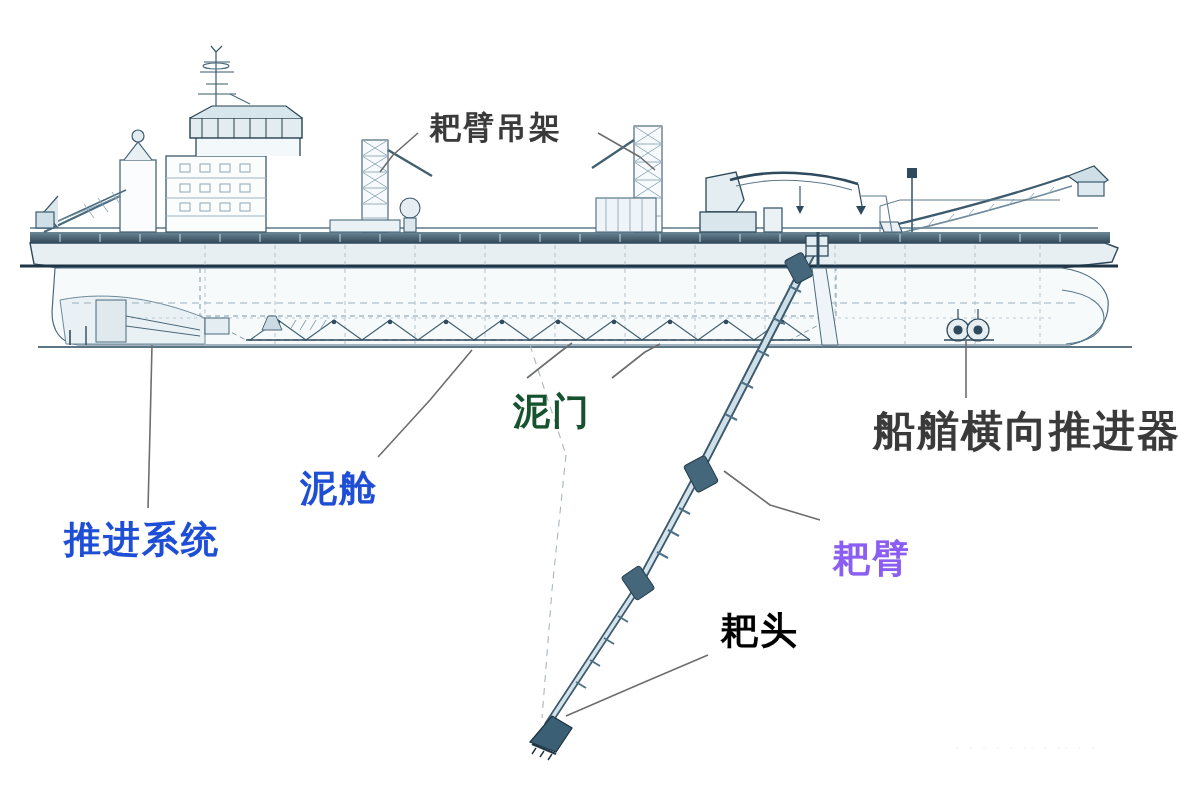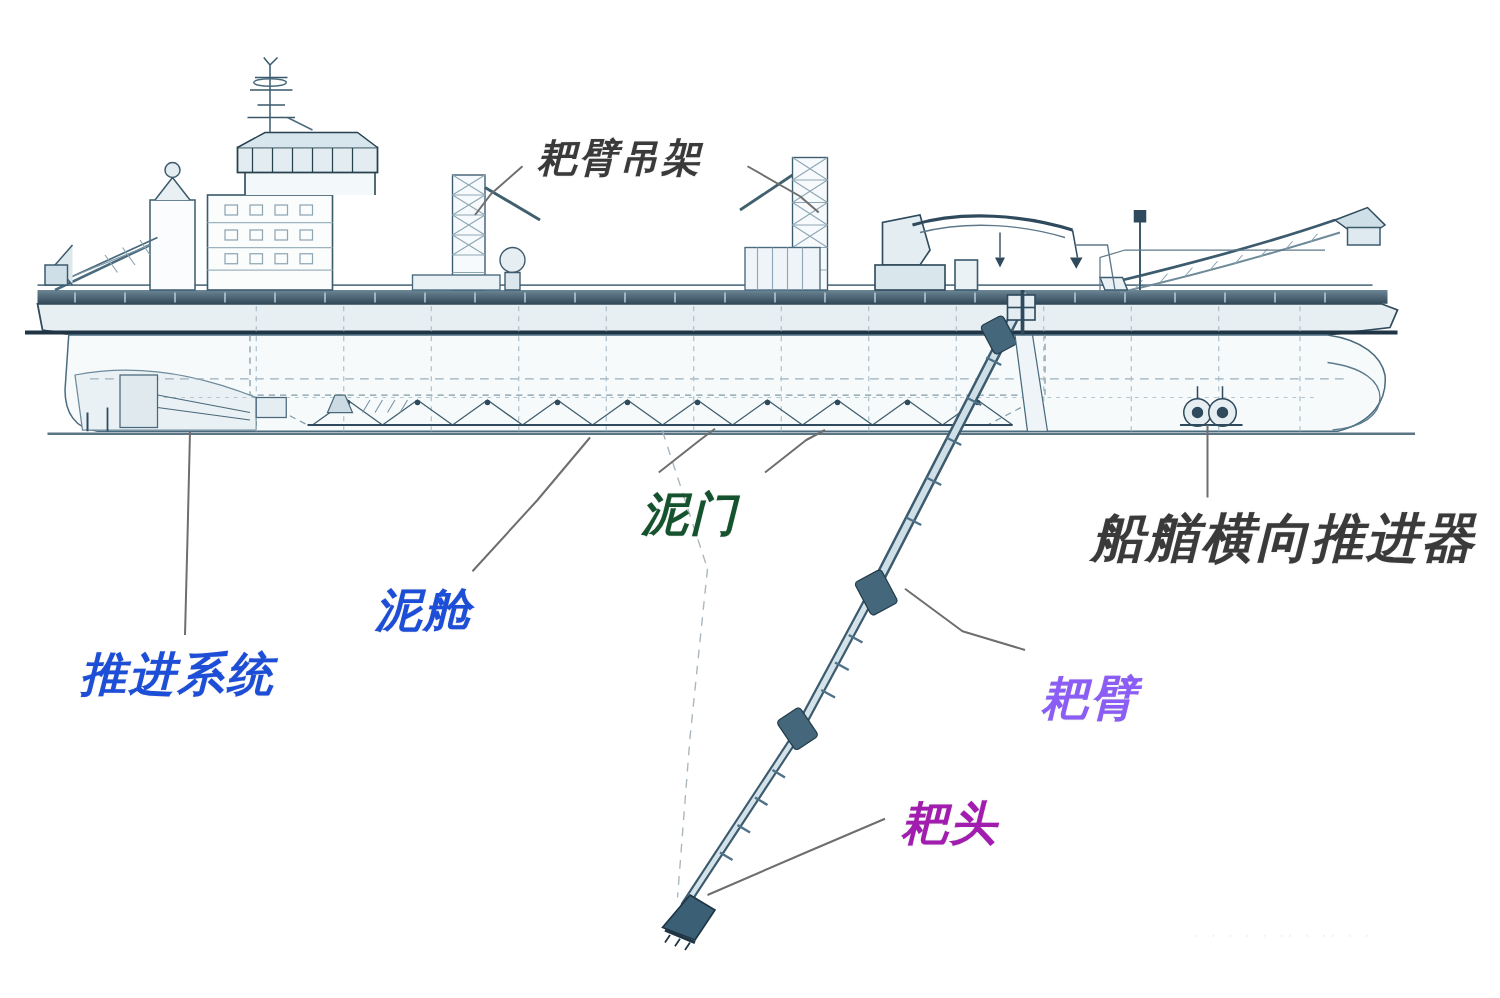--- a/index.html
+++ b/index.html
@@ -3,21 +3,21 @@
 <meta charset="utf-8">
 <style>
   html,body{margin:0;padding:0;}
   body{
     width:1200px;height:798px;
     background:#ffffff;
     font-family:"DejaVu Sans","Liberation Sans",sans-serif;
     overflow:hidden;
     position:relative;
   }
-  #stage{position:absolute;inset:0;width:1200px;height:798px;font-style:italic;}
+  #stage{position:absolute;inset:0;width:1200px;height:798px;}
   .label{
     position:absolute;
     color:#3a3a3a;
     font-weight:700;
     letter-spacing:2px;
     white-space:nowrap;
     line-height:1;
     text-shadow:0 0 1px rgba(90,90,90,.35);
   }
   .lbl-sm{font-size:31px;}
@@ -322,18 +322,18 @@
       </g>
   </svg>
 
   <div id="labels">
       <div class="label lbl-sm" style="left: 430px; top: 112px; color: rgb(58, 58, 58);">耙臂吊架</div>
       <div class="label lbl-lg" style="left: 513px; top: 393px; color: #14532d;">泥门</div>
       <div class="label lbl-lg" style="left: 300px; top: 470px; color: #1d4ed8;">泥舱</div>
       <div class="label lbl-lg" style="left: 64px; top: 521px; color: #1d4ed8;">推进系统</div>
       <div class="label lbl-md" style="left: 873px; top: 410px; color: rgb(58, 58, 58);">船艏横向推进器</div>
       <div class="label lbl-lg" style="left: 833px; top: 540px; color: #8b5cf6;">耙臂</div>
-      <div class="label lbl-lg" style="left: 721px; top: 640px; color: #a21caf;">耙头</div>
+      <div class="label lbl-lg" style="left: 721px; top: 612px; color: #000000;">耙头</div>
     </div>
 
   <div class="watermark" style="left: 955px; top: 742px;">· · · ·    · ·· · ·· · ·</div>
 
 </div>
 
 </body></html>

